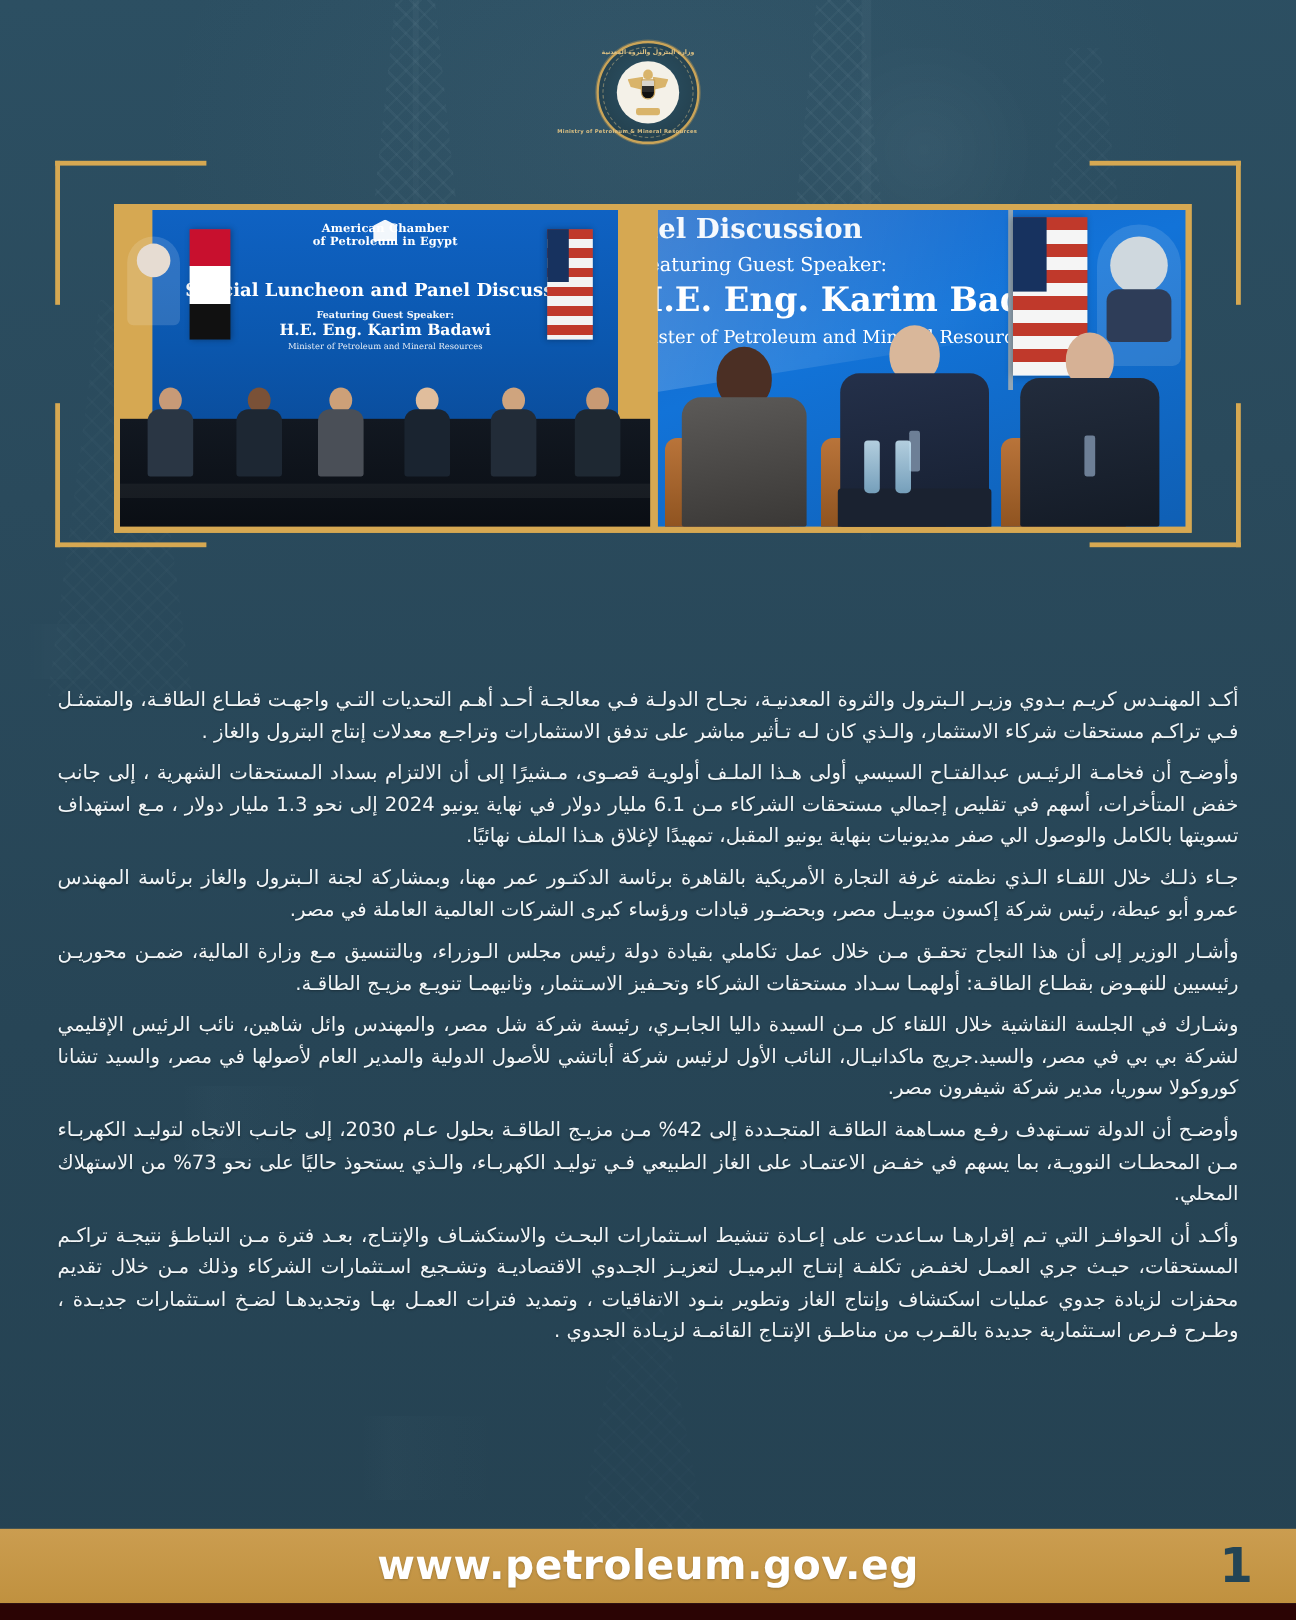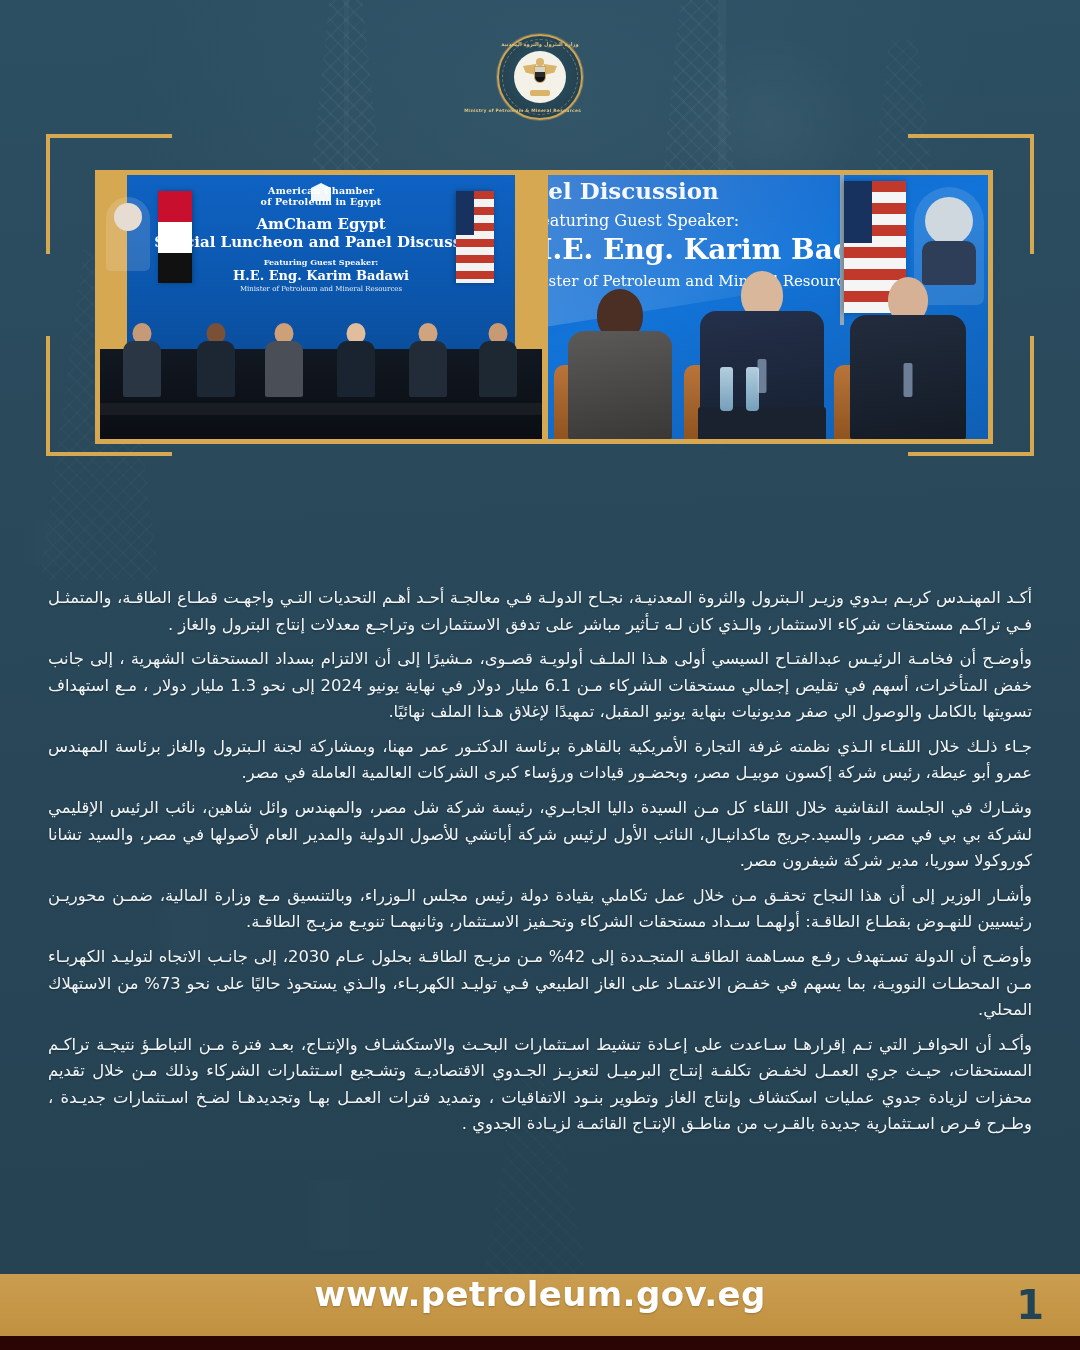--- a/index.html
+++ b/index.html
@@ -342,41 +342,41 @@
     font-size: 25.5px;
     font-weight: bold;
     line-height: 1.42;
     text-align: center;
     direction: rtl;
   }
 
   
   .article {
     position: absolute;
-    left: 48px; right: 48px; top: 585px;
+    left: 48px; right: 48px; top: 570px;
     z-index: 5;
     direction: rtl;
   }
   .para {
     color: #f2f6f8;
     font-size: 16.4px;
     line-height: 1.62;
     text-align: justify;
     text-align-last: right;
     margin-bottom: 8px;
     text-shadow: 0 1px 2px rgba(0,0,0,.35);
   }
 
   
   .footer {
     position: absolute;
     left: 0; bottom: 14px;
     width: 1080px; height: 62px;
     background: linear-gradient(180deg, #cb9d50 0%, #c0913f 100%);
-    display: flex; justify-content: center;
+    display: flex; align-items: center; justify-content: center;
     z-index: 6;
   }
   .footer-url {
     color: #ffffff;
     font-size: 34px;
     font-weight: bold;
     letter-spacing: .4px;
     direction: ltr;
     text-shadow: 0 1px 2px rgba(0,0,0,.22);
   }
@@ -473,21 +473,20 @@
           <div class="bottle b2"></div>
         </div>
       </div>
 
       <div class="photo right">
         <div class="rp-bg"></div>
         <div class="rp-screen">
           <div class="rp-amcham-logo"></div>
           <div class="rp-t1">American Chamber</div>
           <div class="rp-t2">of Petroleum in Egypt</div>
-          <div class="rp-t3">AmCham Egypt</div>
           <div class="rp-t4">Special Luncheon and Panel Discussion</div>
           <div class="rp-t5">Featuring Guest Speaker:</div>
           <div class="rp-t6">H.E. Eng. Karim Badawi</div>
           <div class="rp-t7">Minister of Petroleum and Mineral Resources</div>
         </div>
         <div class="rp-side-badge"></div>
         <div class="rp-eg-flag"></div>
         <div class="rp-us-flag"></div>
         <div class="rp-stage"></div>
         <div class="rp-lowtable"></div>
@@ -520,22 +519,22 @@
       </div>
 
     </div>
   </div>
 
 
   <div class="article">
     <p class="para">أكـد المهنـدس كريـم بـدوي وزيـر الـبترول والثروة المعدنيـة، نجـاح الدولـة فـي معالجـة أحـد أهـم التحديات التـي واجهـت قطـاع الطاقـة، والمتمثـل فـي تراكـم مستحقات شركاء الاستثمار، والـذي كان لـه تـأثير مباشر على تدفق الاستثمارات وتراجـع معدلات إنتاج البترول والغاز .</p>
     <p class="para">وأوضـح أن فخامـة الرئيـس عبدالفتـاح السيسي أولى هـذا الملـف أولويـة قصـوى، مـشيرًا إلى أن الالتزام بسداد المستحقات الشهرية ، إلى جانب خفض المتأخرات، أسهم في تقليص إجمالي مستحقات الشركاء مـن 6.1 مليار دولار في نهاية يونيو 2024 إلى نحو 1.3 مليار دولار ، مـع استهداف تسويتها بالكامل والوصول الي صفر مديونيات بنهاية يونيو المقبل، تمهيدًا لإغلاق هـذا الملف نهائيًا.</p>
     <p class="para">جـاء ذلـك خلال اللقـاء الـذي نظمته غرفة التجارة الأمريكية بالقاهرة برئاسة الدكتـور عمر مهنا، وبمشاركة لجنة الـبترول والغاز برئاسة المهندس عمرو أبو عيطة، رئيس شركة إكسون موبيـل مصر، وبحضـور قيادات ورؤساء كبرى الشركات العالمية العاملة في مصر.</p>
+    <p class="para">وأشـار الوزير إلى أن هذا النجاح تحقـق مـن خلال عمل تكاملي بقيادة دولة رئيس مجلس الـوزراء، وبالتنسيق مـع وزارة المالية، ضمـن محوريـن رئيسيين للنهـوض بقطـاع الطاقـة: أولهمـا سـداد مستحقات الشركاء وتحـفيز الاسـتثمار، وثانيهمـا تنويـع مزيـج الطاقـة.</p>
     <p class="para">وشـارك في الجلسة النقاشية خلال اللقاء كل مـن السيدة داليا الجابـري، رئيسة شركة شل مصر، والمهندس وائل شاهين، نائب الرئيس الإقليمي لشركة بي بي في مصر، والسيد.جريج ماكدانيـال، النائب الأول لرئيس شركة أباتشي للأصول الدولية والمدير العام لأصولها في مصر، والسيد تشانا كوروكولا سوريا، مدير شركة شيفرون مصر.</p>
-    <p class="para">وأشـار الوزير إلى أن هذا النجاح تحقـق مـن خلال عمل تكاملي بقيادة دولة رئيس مجلس الـوزراء، وبالتنسيق مـع وزارة المالية، ضمـن محوريـن رئيسيين للنهـوض بقطـاع الطاقـة: أولهمـا سـداد مستحقات الشركاء وتحـفيز الاسـتثمار، وثانيهمـا تنويـع مزيـج الطاقـة.</p>
     <p class="para">وأوضـح أن الدولة تسـتهدف رفـع مسـاهمة الطاقـة المتجـددة إلى 42% مـن مزيـج الطاقـة بحلول عـام 2030، إلى جانـب الاتجاه لتوليـد الكهربـاء مـن المحطـات النوويـة، بما يسهم في خفـض الاعتمـاد على الغاز الطبيعي فـي توليـد الكهربـاء، والـذي يستحوذ حاليًا على نحو 73% من الاستهلاك المحلي.</p>
     <p class="para">وأكـد أن الحوافـز التي تـم إقرارهـا سـاعدت على إعـادة تنشيط اسـتثمارات البحـث والاستكشـاف والإنتـاج، بعـد فترة مـن التباطـؤ نتيجـة تراكـم المستحقات، حيـث  جري العمـل لخفـض تكلفـة إنتـاج البرميـل لتعزيـز الجـدوي الاقتصاديـة وتشـجيع اسـتثمارات الشركاء  وذلك مـن خلال تقديم محفزات لزيادة جدوي عمليات اسكتشاف وإنتاج الغاز وتطوير بنـود الاتفاقيات ، وتمديد فترات العمـل بهـا وتجديدهـا لضـخ اسـتثمارات جديـدة ، وطـرح فـرص اسـتثمارية جديدة بالقـرب من مناطـق الإنتـاج القائمـة لزيـادة الجدوي .</p>
   </div>
 
   <div class="footer">
     <span class="footer-url">www.petroleum.gov.eg</span>
     <span class="page-num">1</span>
   </div>
   <div class="footer-edge"></div>
 

